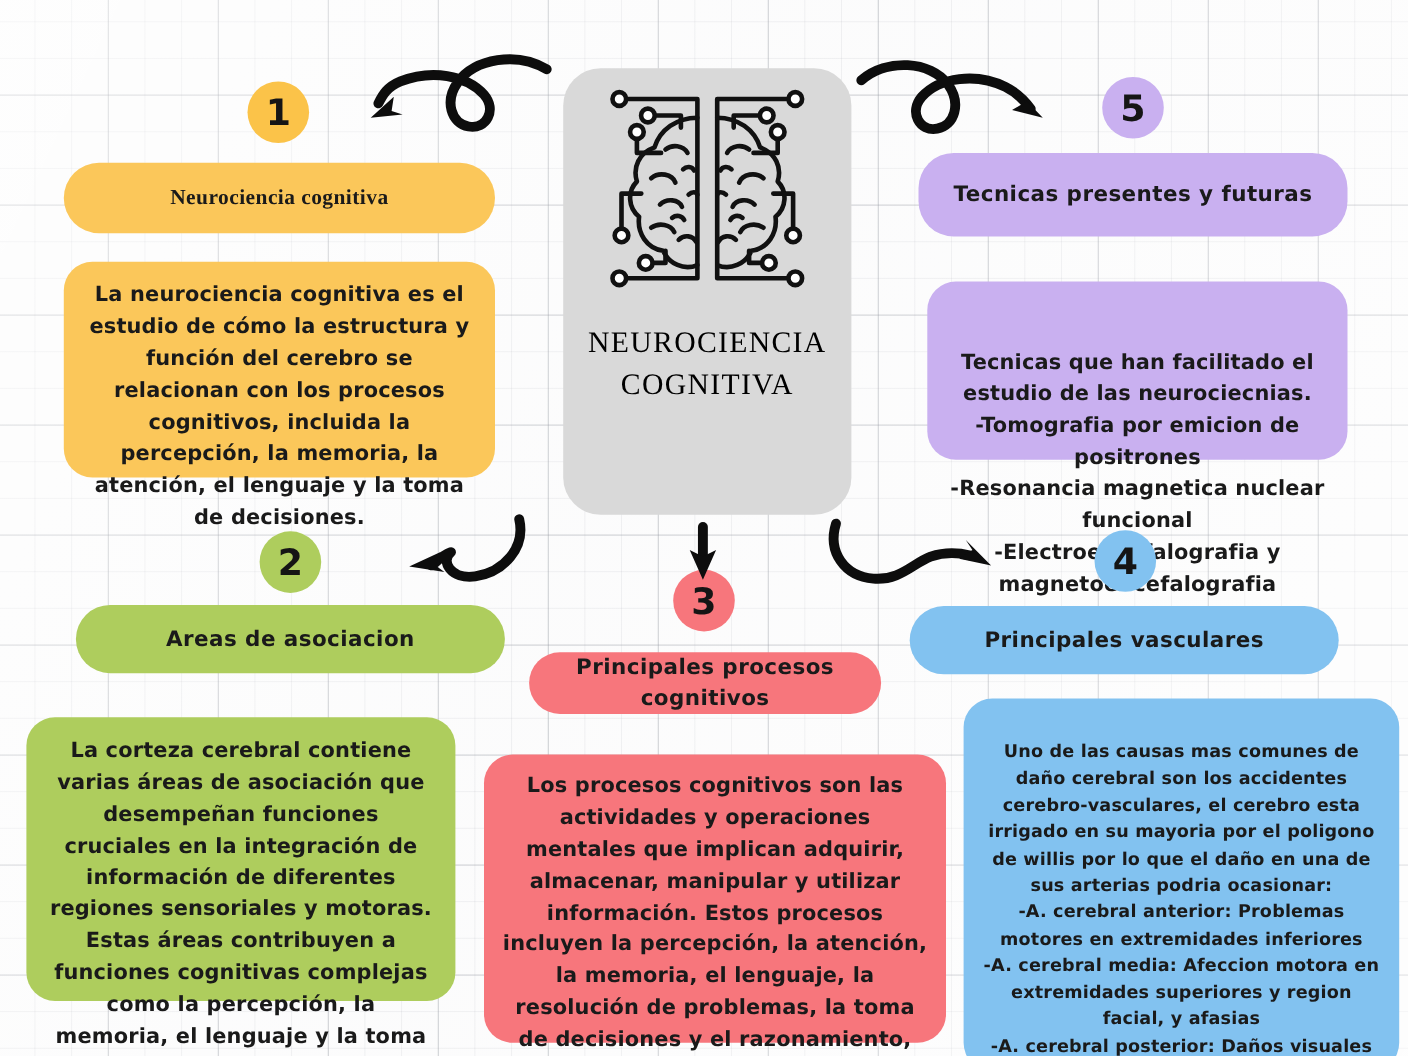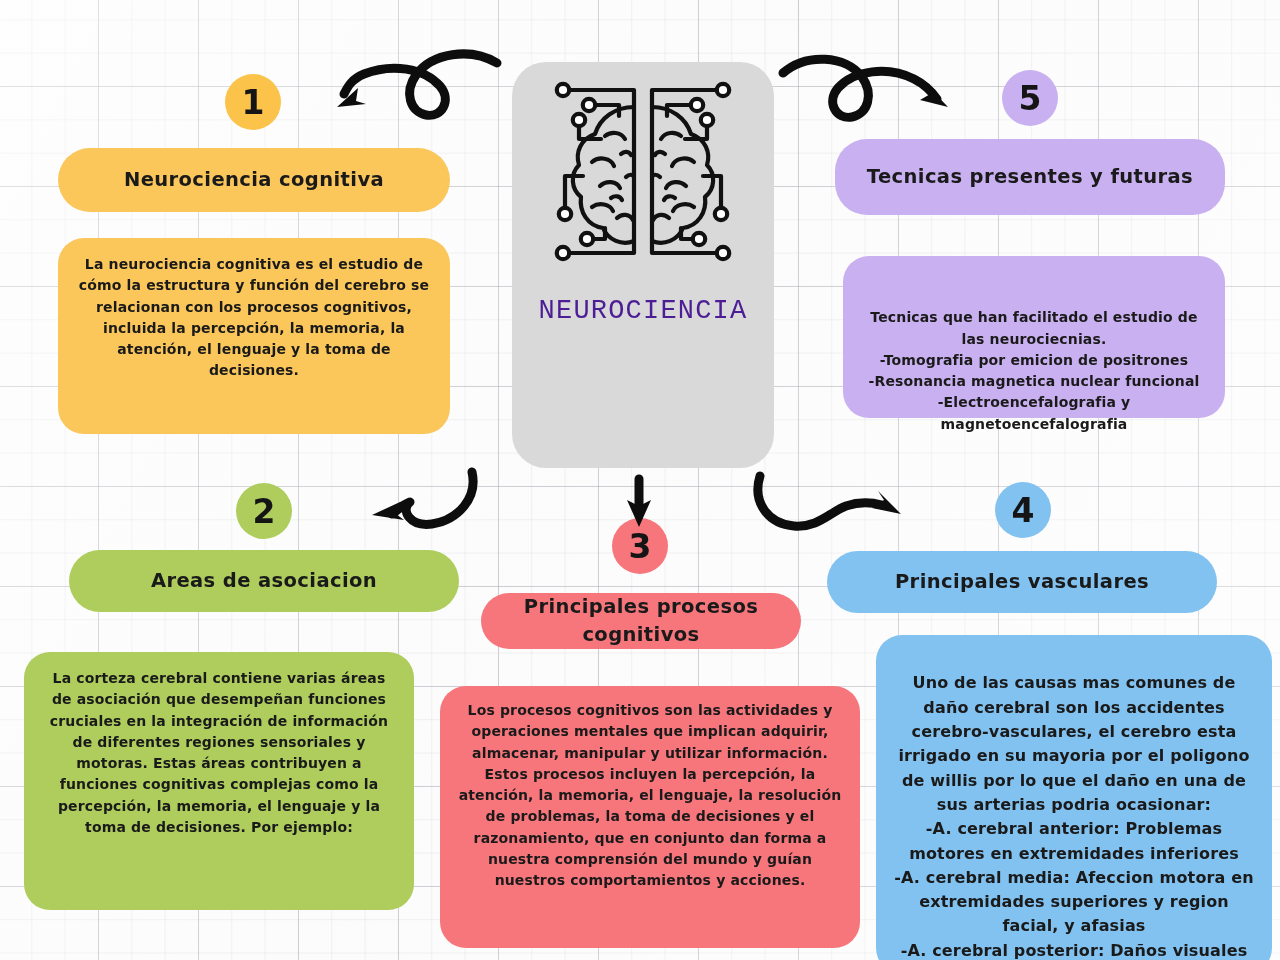--- a/index.html
+++ b/index.html
@@ -68,21 +68,21 @@
     letter-spacing: 0.4px;
     line-height: 1.45;
     padding: 10px 22px;
     z-index: 3;
   }
 
   .body-card {
     position: absolute;
     border-radius: 26px;
     text-align: center;
-    font-size: 14px;
+    font-size: 19px;
     font-weight: 700;
     color: #1a1a1a;
     line-height: 1.52;
     padding: 16px 20px;
     letter-spacing: 0.15px;
     z-index: 2;
   }
   .body-card p { margin: 0; }
 
   
@@ -97,23 +97,23 @@
     flex-direction: column;
     align-items: center;
   }
   #brain-icon { margin-top: 14px; }
   #center-title {
     margin-top: 22px;
     text-align: center;
     font-size: 27px;
     font-weight: 400;
     letter-spacing: 1.2px;
-    color: #4c1d95;
+    color: #000000;
     line-height: 1.42;
-    font-family: Liberation Mono, monospace;
+    font-family: Liberation Serif, serif;
   }
 
   
   #arrows {
     position: absolute;
     inset: 0;
     width: 1280px; height: 960px;
     z-index: 5;
     pointer-events: none;
   }
@@ -182,27 +182,28 @@
         <circle cx="154" cy="29" r="6.2"></circle>
         <circle cx="164" cy="44" r="6.2"></circle>
         <circle cx="178" cy="138" r="6.2"></circle>
         <circle cx="156" cy="163" r="6.2"></circle>
         <circle cx="180" cy="177" r="6.2"></circle>
       </g>
     </svg>
   </span>
   <div id="center-title">
     <div>NEUROCIENCIA</div>
+    <div>COGNITIVA</div>
   </div>
 </div>
 
 <div class="badge" style="left:225px; top:74px; background:#fbc349;">
   <span>1</span>
 </div>
-<div class="pill" style="left:58px; top:148px; width:392px; height:64px; background:#fbc75a;">
+<div class="pill" style="left:58px; top:148px; width:392px; height:64px; background:#fbc75a;font-family:Liberation Serif, serif;">
   <span>Neurociencia cognitiva</span>
 </div>
 <div class="body-card" style="left:58px; top:238px; width:392px; height:196px; background:#fbc75a;">
   <p>La neurociencia cognitiva es el estudio de cómo la estructura y función del cerebro se relacionan con los procesos cognitivos, incluida la percepción, la memoria, la atención, el lenguaje y la toma de decisiones.</p>
 </div>
 
 <div class="badge" style="left:236px; top:483px; background:#aecd5d;">
   <span>2</span>
 </div>
 <div class="pill" style="left:69px; top:550px; width:390px; height:62px; background:#aecd5d;">

